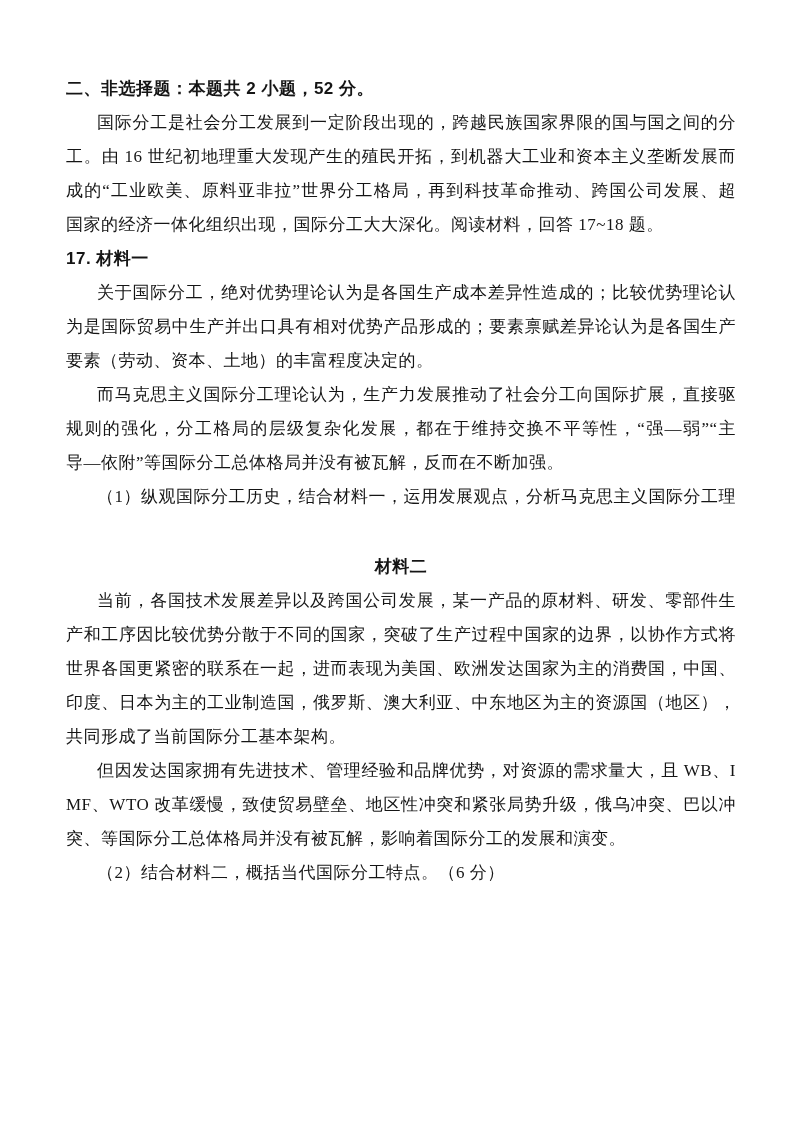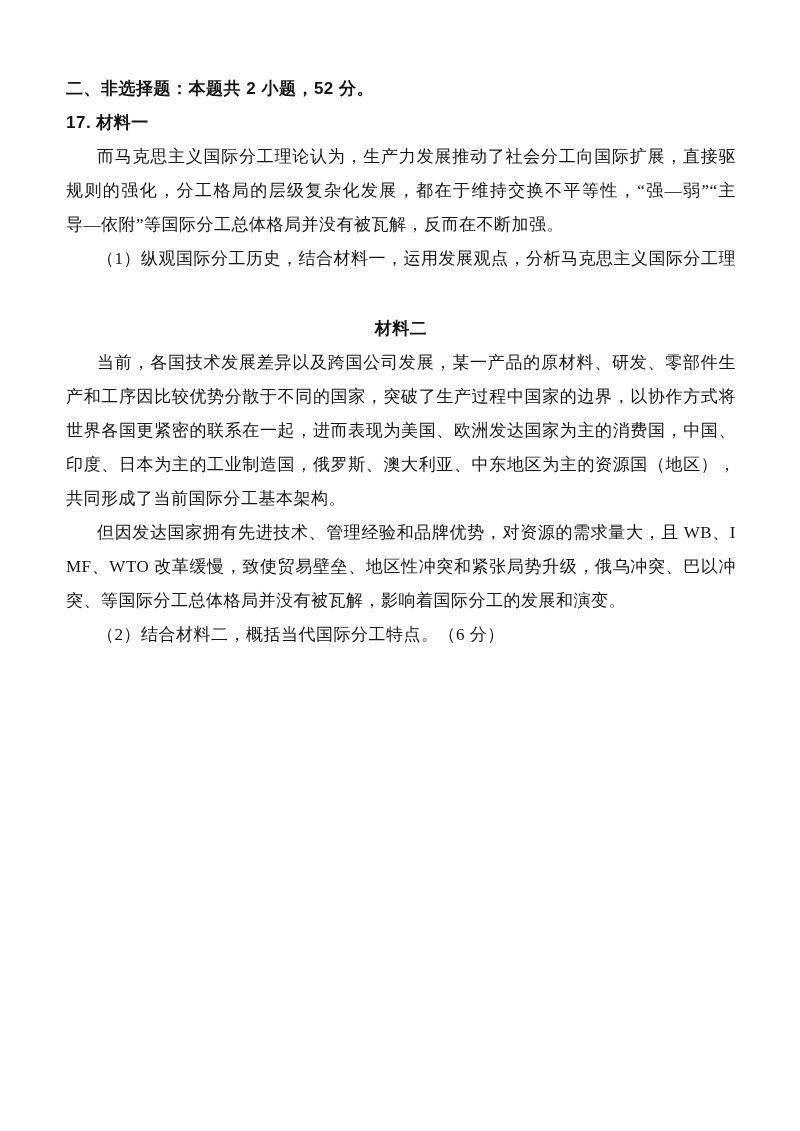--- a/index.html
+++ b/index.html
@@ -54,22 +54,33 @@
   }
 </style>
 </head>
 <body>
 
 <div class="page">
   <div class="content" id="doc-content">
       <div class="block section-heading">
         <div class="line">二、非选择题：本题共 2 小题，52 分。</div>
       </div>
+      <div class="block paragraph">
+        <div class="line indent fill">国际分工是社会分工发展到一定阶段出现的，跨越民族国家界限的国与国之间的分</div>
+        <div class="line fill">工。由 16 世纪初地理重大发现产生的殖民开拓，到机器大工业和资本主义垄断发展而</div>
+        <div class="line fill">成的“工业欧美、原料亚非拉”世界分工格局，再到科技革命推动、跨国公司发展、超</div>
+        <div class="line">国家的经济一体化组织出现，国际分工大大深化。阅读材料，回答 17~18 题。</div>
+      </div>
       <div class="block material-heading">
         <div class="line">17. 材料一</div>
+      </div>
+      <div class="block paragraph">
+        <div class="line indent fill">关于国际分工，绝对优势理论认为是各国生产成本差异性造成的；比较优势理论认</div>
+        <div class="line fill">为是国际贸易中生产并出口具有相对优势产品形成的；要素禀赋差异论认为是各国生产</div>
+        <div class="line">要素（劳动、资本、土地）的丰富程度决定的。</div>
       </div>
       <div class="block paragraph">
         <div class="line indent fill">而马克思主义国际分工理论认为，生产力发展推动了社会分工向国际扩展，直接驱</div>
         <div class="line fill">规则的强化，分工格局的层级复杂化发展，都在于维持交换不平等性，“强—弱”“主</div>
         <div class="line">导—依附”等国际分工总体格局并没有被瓦解，反而在不断加强。</div>
       </div>
       <div class="block paragraph">
         <div class="line indent fill">（1）纵观国际分工历史，结合材料一，运用发展观点，分析马克思主义国际分工理</div>
       </div>
       <div class="block material-heading gap-above">

